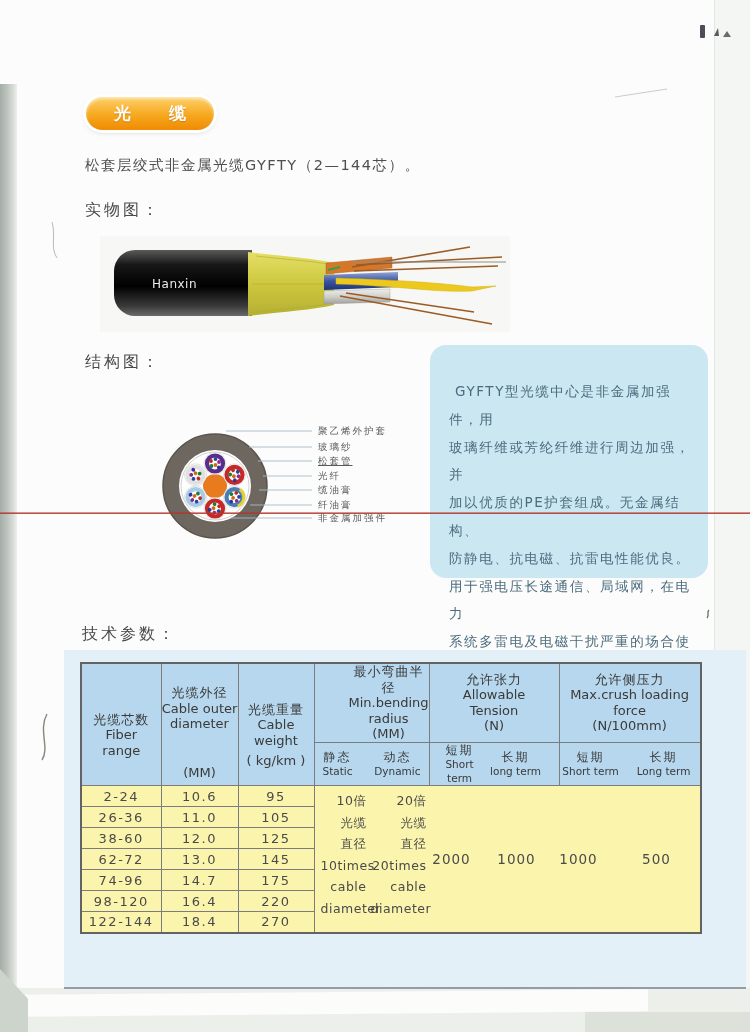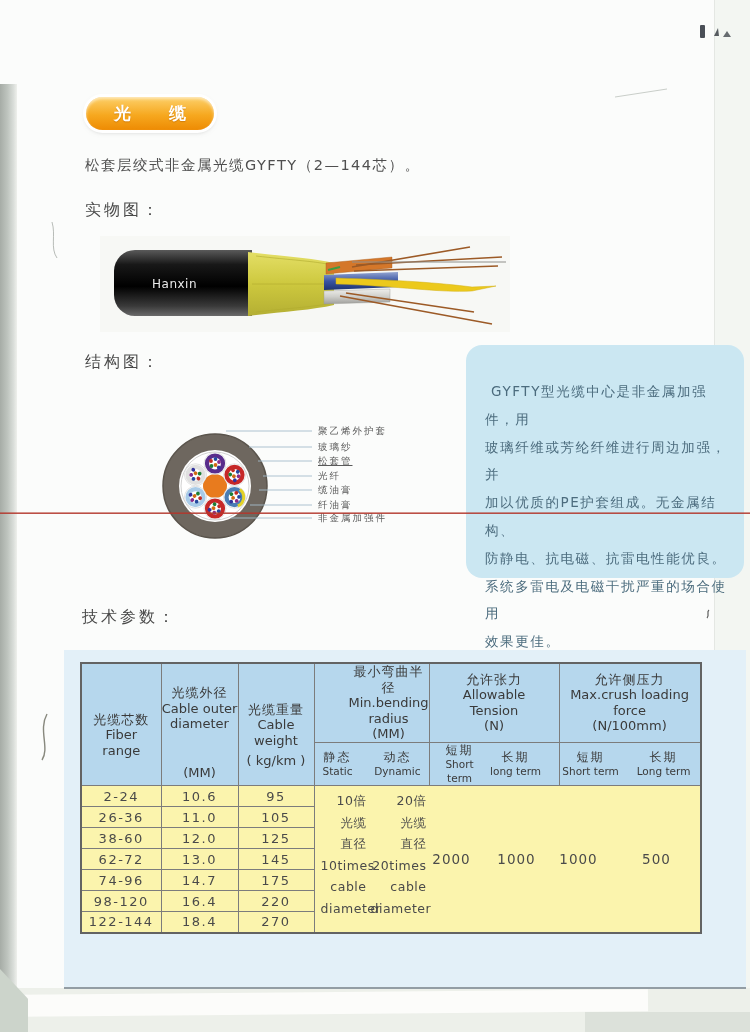--- a/index.html
+++ b/index.html
@@ -25,21 +25,21 @@
      letter-spacing:16px;text-indent:16px;text-shadow:0 1px 1px rgba(170,90,0,.45);}
 
   .zh-label{color:#4a4a4a;font-size:16px;letter-spacing:3px;z-index:6;}
   #heading{left:85px;top:156px;color:#4f4f4f;font-size:14.5px;letter-spacing:1.5px;z-index:6;}
 
   
   .struct-label{position:absolute;left:318px;height:12px;line-height:12px;
      font-size:9.5px;letter-spacing:2px;color:#5a5a5a;z-index:6;}
 
   
-  #info-box{left:430px;top:345px;width:278px;height:233px;border-radius:16px;background:#cbe7f2;z-index:5;margin-left:36px;}
+  #info-box{left:430px;top:345px;width:278px;height:233px;border-radius:16px;background:#cbe7f2;z-index:5;}
   #info-text{position:absolute;left:19px;top:33px;right:8px;color:#4c6c7e;font-size:13.5px;
      line-height:27.8px;letter-spacing:1.6px;}
   #info-text div:first-child{text-indent:6px;}
 
   
   #panel{left:64px;top:650px;width:682px;height:337px;background:#e3f0f8;border-bottom:2px solid #939da4;z-index:4;}
   #tech-table{position:absolute;left:80px;top:662px;z-index:6;border-collapse:collapse;table-layout:fixed;
      font-family:"DejaVu Sans","Liberation Sans",sans-serif;}
   #tech-table th,#tech-table td{border:1px solid #7c7c7c;padding:0;margin:0;font-weight:400;}
   #tech-table{border:2px solid #636363;}
@@ -70,38 +70,39 @@
 <div class="abs" id="left-band"></div>
 <div class="abs" id="bottom-area"></div>
 <div class="abs" id="bottom-white"></div>
 <div class="abs" id="bottom-right-gray"></div>
 <div class="abs" id="bottom-left-wedge"></div>
 
 <div class="abs" id="badge">光 缆</div>
 <div class="abs" id="heading">松套层绞式非金属光缆GYFTY（2—144芯）。</div>
 <div class="abs zh-label" style="left:85px;top:200px;">实物图：</div>
 <div class="abs zh-label" style="left:85px;top:352px;">结构图：</div>
-<div class="abs zh-label" style="left:82px;top:607px;">技术参数：</div>
+<div class="abs zh-label" style="left:82px;top:624px;">技术参数：</div>
 
 <div id="struct-labels">
     <div class="struct-label" style="top: 425px;">聚乙烯外护套</div>
     <div class="struct-label" style="top: 441px;">玻璃纱</div>
     <div class="struct-label" style="top: 455px; text-decoration: underline;">松套管</div>
     <div class="struct-label" style="top: 470px;">光纤</div>
     <div class="struct-label" style="top: 484px;">缆油膏</div>
     <div class="struct-label" style="top: 499px;">纤油膏</div>
     <div class="struct-label" style="top: 512px;">非金属加强件</div>
   </div>
 
 <div class="abs" id="info-box">
   <div id="info-text">
       <div>GYFTY型光缆中心是非金属加强件，用</div>
       <div>玻璃纤维或芳纶纤维进行周边加强，并</div>
       <div>加以优质的PE护套组成。无金属结构、</div>
       <div>防静电、抗电磁、抗雷电性能优良。</div>
+      <div>用于强电压长途通信、局域网，在电力</div>
       <div>系统多雷电及电磁干扰严重的场合使用</div>
       <div>效果更佳。</div>
     </div>
 </div>
 
 <div class="abs" id="panel"></div>
 
 <svg class="abs" id="gfx" width="750" height="1032" viewBox="0 0 750 1032">
   <defs>
     <linearGradient id="cableG" x1="0" y1="0" x2="0" y2="1">

